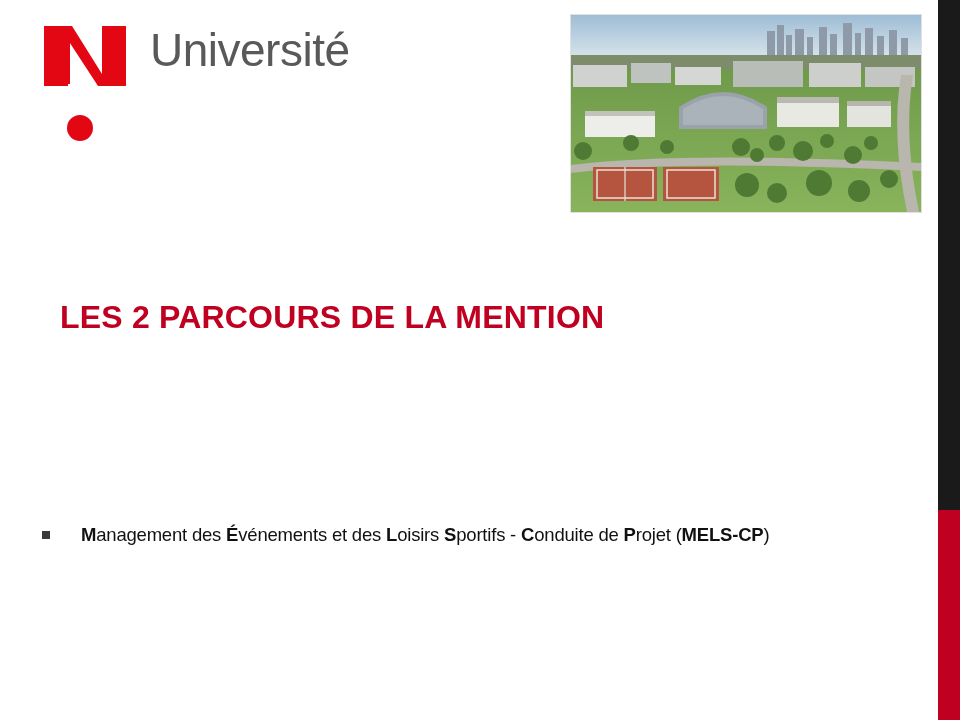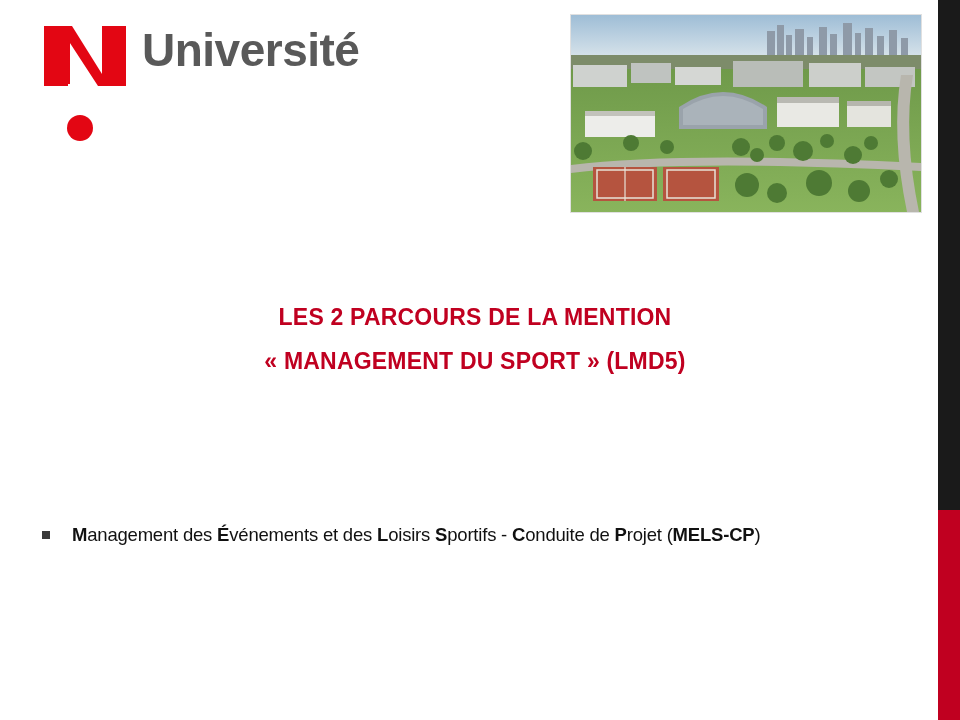--- a/index.html
+++ b/index.html
@@ -46,25 +46,25 @@
     display: flex;
     align-items: flex-start;
   }
   .logo-mark {
     position: relative;
     width: 92px;
     height: 120px;
     flex: none;
   }
   .logo-text {
-    margin-left: 10px;
+    margin-left: 18px;
     color: #595959;
     font-size: 46px;
     line-height: 56px;
-    font-weight: bold;
+    font-weight: normal;
     letter-spacing: -0.5px;
     white-space: nowrap;
   }
 
   
   .photo {
     position: absolute;
     left: 570px;
     top: 14px;
     width: 350px;
@@ -74,40 +74,41 @@
     background: #7d9bb5;
   }
   .photo svg { display: block; }
 
   
   .title {
     position: absolute;
     left: 60px;
     top: 295px;
     width: 830px;
-    text-align: center;
+    text-align: left;
     color: #c00020;
-    font-size: 23px;
+    font-size: 32px;
     font-weight: bold;
     line-height: 44px;
     letter-spacing: 0.2px;
   }
   .title-line { display: block; }
 
   
   .bullets {
     position: absolute;
     left: 42px;
     top: 522px;
     width: 880px;
   }
   .bullet-row {
     display: flex;
     align-items: flex-start;
     margin-bottom: 22px;
+    gap: 9px;
   }
   .bullet-marker {
     width: 18px;
     flex: none;
     color: #1a1a1a;
     font-size: 15px;
     line-height: 26px;
     padding-top: 1px;
   }
   .bullet-marker .sq {
@@ -224,21 +225,20 @@
         <circle cx="318" cy="164" r="9"></circle>
         <circle cx="60" cy="128" r="8"></circle>
         <circle cx="96" cy="132" r="7"></circle>
         <circle cx="12" cy="136" r="9"></circle>
       </g>
     </svg>
   </div>
 
   <div class="title">
     <span class="title-line">LES  2 PARCOURS DE LA MENTION</span>
-    <span class="title-line">« MANAGEMENT DU SPORT » (LMD5)</span>
   </div>
 
   <div class="bullets">
     <div class="bullet-row">
       <div class="bullet-marker"><span class="sq"></span></div>
       <div class="bullet-text"><b>M</b><span>anagement des </span><b>É</b><span>vénements et des </span><b>L</b><span>oisirs </span><b>S</b><span>portifs - </span><b>C</b><span>onduite de </span><b>P</b><span>rojet (</span><b>MELS-CP</b><span>)</span></div>
     </div>
   </div>
 
   <div class="right-bar-dark"></div>

